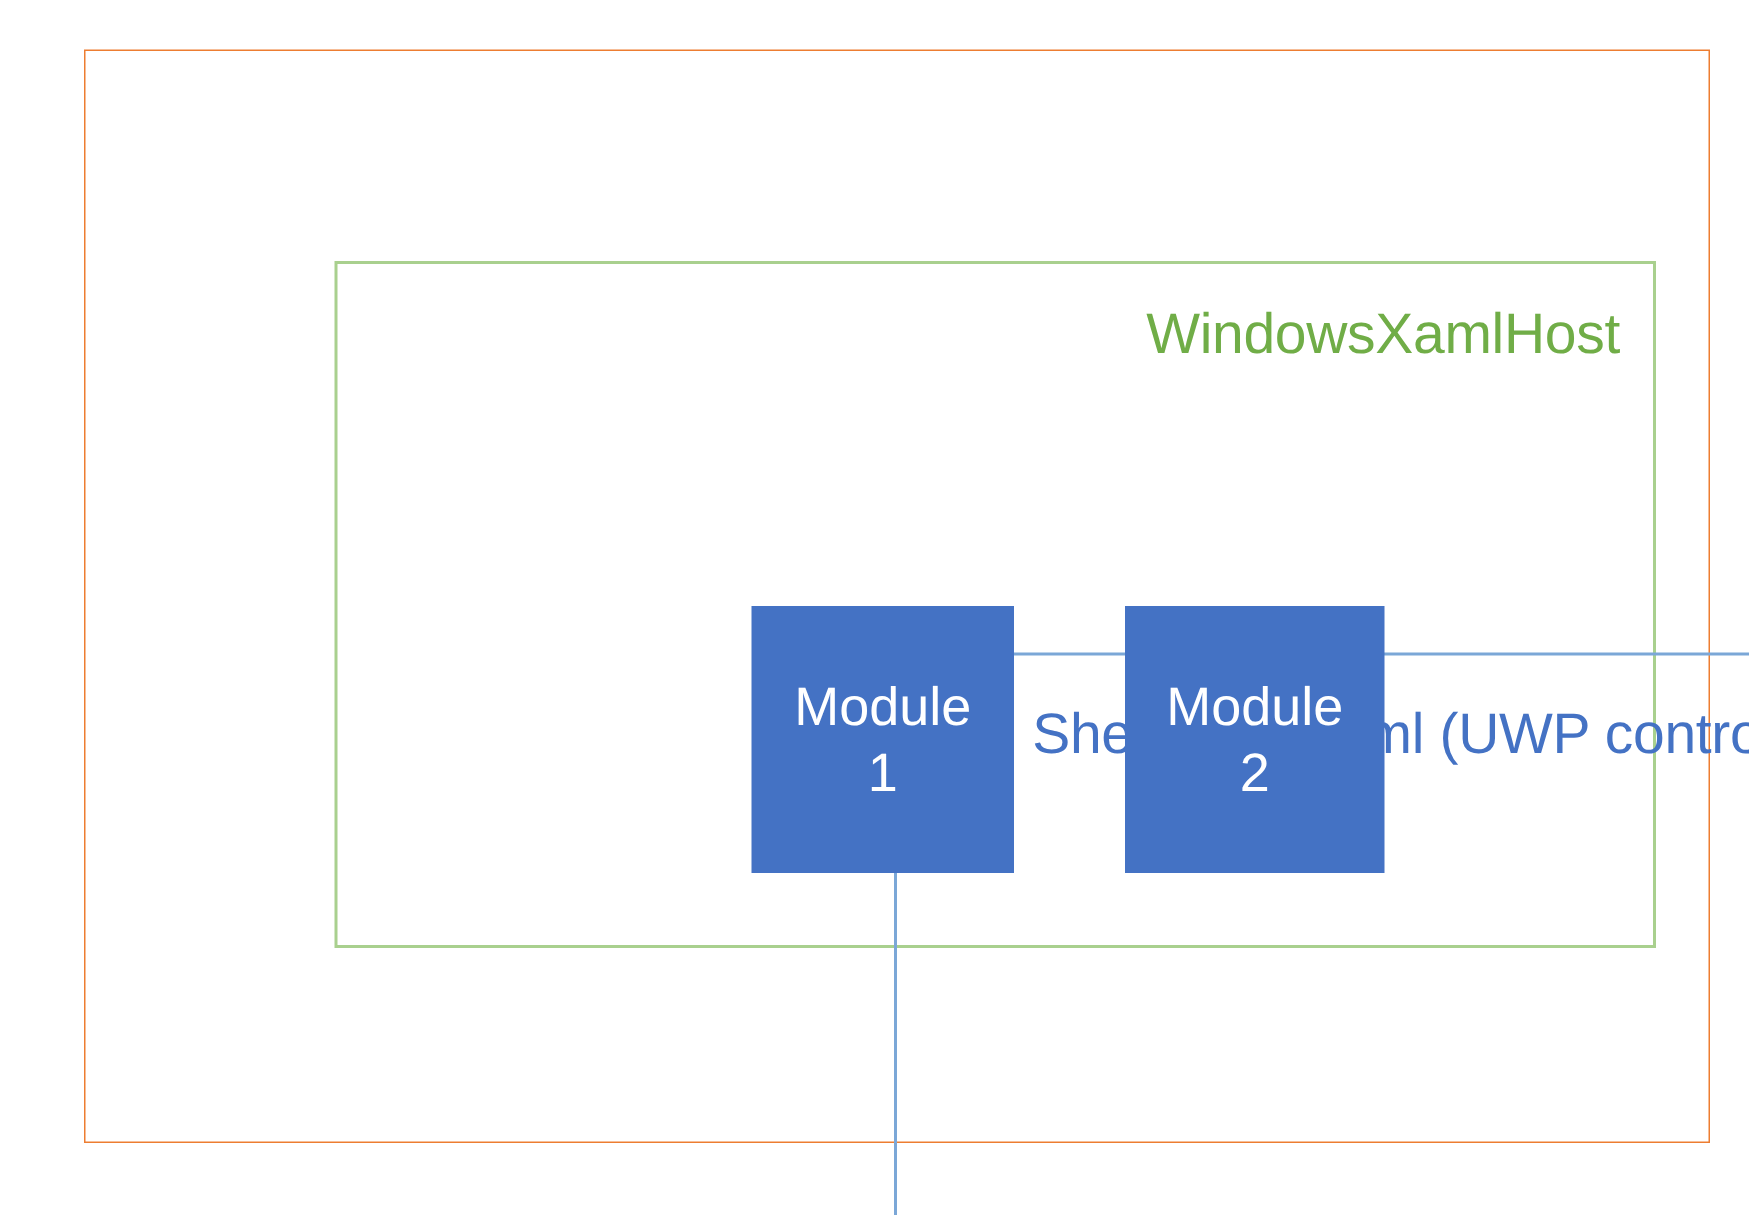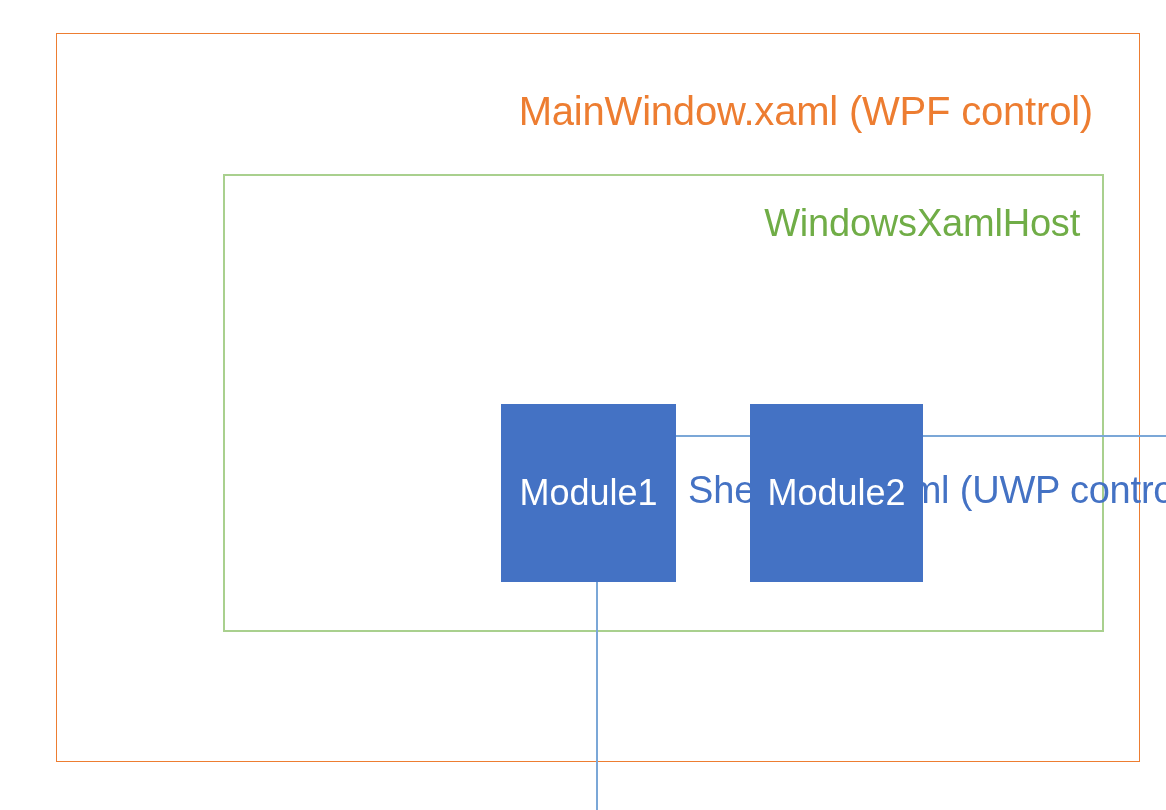--- a/index.html
+++ b/index.html
@@ -90,21 +90,21 @@
     letter-spacing: -0.2px;
   }
 
   
   .module {
     position: absolute;
     box-sizing: border-box;
     background: #4472C4;
     color: #ffffff;
     display: flex;
-    flex-direction: row;
+    flex-direction: column;
     align-items: center;
     justify-content: center;
     font-size: 36px;
     line-height: 1.22;
     text-align: center;
   }
   .module .m-name,
   .module .m-index {
     display: block;
   }
@@ -122,21 +122,20 @@
     height: 178px;
   }
 </style>
 </head>
 <body>
 
 <div class="canvas">
 
   <div class="box-outer">
 
-    <div class="label-outer">MainWindow.xaml (WPF control)</div>
 
     <div class="box-middle">
 
       <div class="label-middle">WindowsXamlHost</div>
 
       <div class="box-inner">
 
         <div class="label-inner">ShellPage.xaml (UWP control)</div>
 
       </div>

